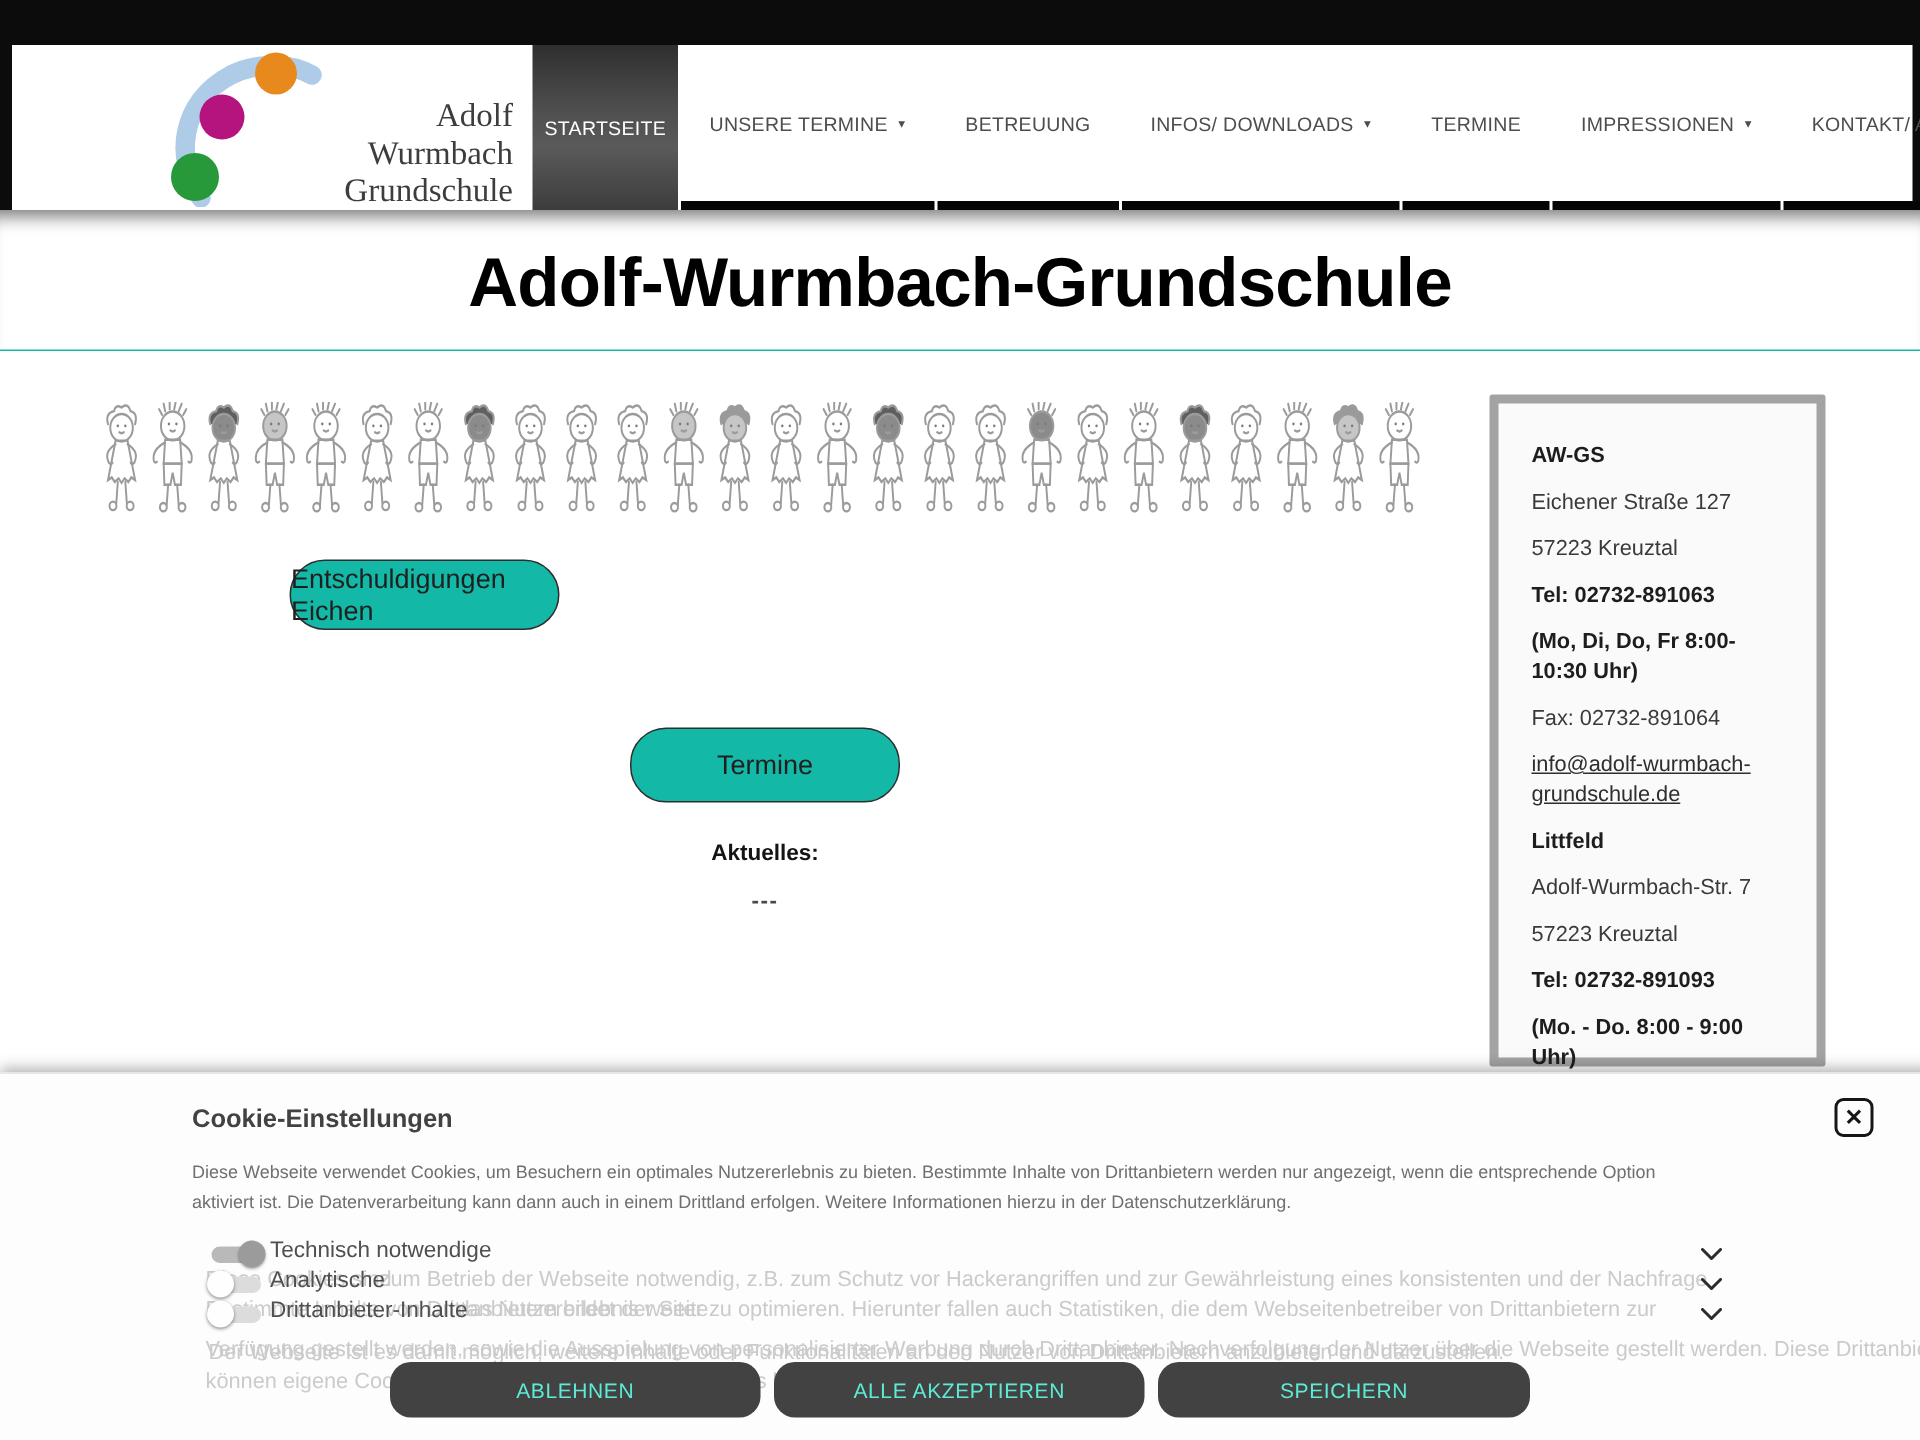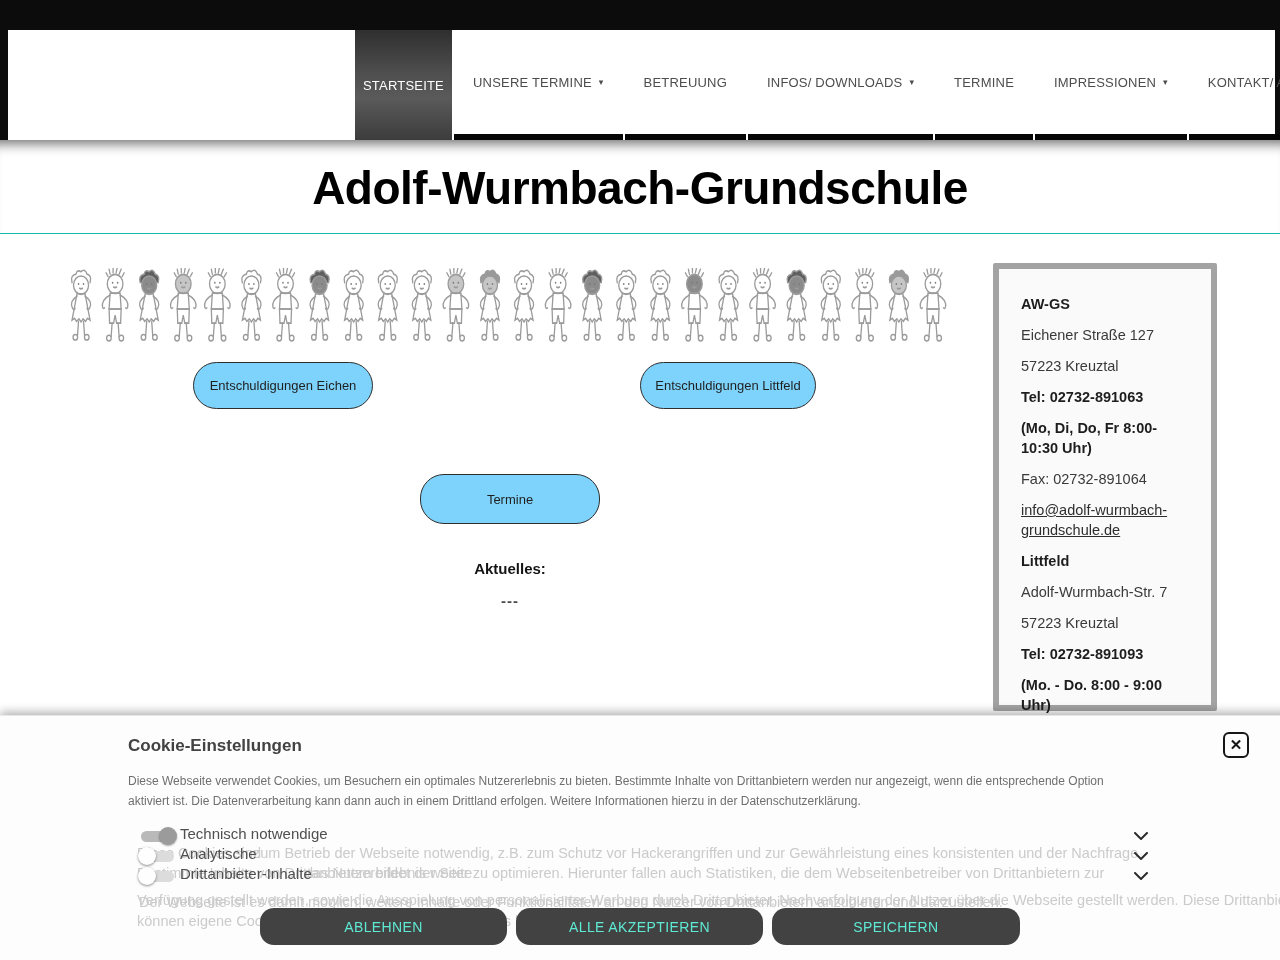--- a/index.html
+++ b/index.html
@@ -34,23 +34,23 @@
   .banner{position:absolute;left:0;top:140px;width:1280px;height:93px;background:#ffffff;
           box-shadow:inset 0 14px 12px -10px rgba(0,0,0,.55);
           border-bottom:1px solid #14b8a6;}
   .banner h1{margin:0;text-align:center;line-height:96px;font-size:46px;font-weight:700;
              color:#000;letter-spacing:-.5px;}
 
   
   .main{position:absolute;left:0;top:234px;width:1280px;height:481px;background:#ffffff;}
   .kids{position:absolute;left:64px;top:34px;width:886px;height:76px;color:#969696;}
 
-  .pill{position:absolute;box-sizing:border-box;background:#7dd3fc;border:1.4px solid #2e2e2e;
-        border-radius:24px;font-size:13px;color:#1f1f1f;display:flex;align-items:center;
-        justify-content:center;cursor:pointer;}
+  .pill{position:absolute;box-sizing:border-box;background:#14b8a6;border:1.4px solid #2e2e2e;
+        border-radius:24px;font-size:18px;color:#1f1f1f;display:flex;align-items:center;
+        justify-content:center;cursor:pointer;margin-top:11px;}
   .pill.eichen{left:193px;top:128px;width:180px;height:47px;}
   .pill.littfeld{left:640px;top:128px;width:176px;height:47px;}
   .pill.termine{left:420px;top:240px;width:180px;height:50px;}
 
   .aktuelles{position:absolute;left:410px;top:326px;width:200px;text-align:center;
              font-size:15px;font-weight:700;color:#141414;}
   .dashes{position:absolute;left:410px;top:358px;width:200px;text-align:center;
           font-size:15px;font-weight:700;color:#4a4a4a;letter-spacing:1px;}
 
   
@@ -100,20 +100,33 @@
 <body>
 
 <div id="page">
 
   <div class="topbar"></div>
 
   <div class="header">
     <div class="edge left"></div>
     <div class="edge right"></div>
 
+    <div class="logo">
+      <svg width="120" height="104" viewBox="0 0 120 104">
+        <path d="M22 98 C 4 72, 8 34, 42 16 C 60 7, 82 8, 96 16" fill="none" stroke-width="13" stroke-linecap="round" stroke="#aecbe8"></path>
+        <circle cx="18" cy="84" r="16" fill="#27993a"></circle>
+        <circle cx="36" cy="44" r="15" fill="#b5147f"></circle>
+        <circle cx="72" cy="15" r="14" fill="#e8891d"></circle>
+      </svg>
+      <div class="logo-text">
+        <div>Adolf</div>
+        <div>Wurmbach</div>
+        <div>Grundschule</div>
+      </div>
+    </div>
 
     <nav class="nav">
       <div class="nav-item active">
         <span>STARTSEITE</span>
       </div>
       <div class="nav-item">
         <span>UNSERE TERMINE</span>
         <span class="caret">▾</span>
       </div>
       <div class="nav-item">
@@ -198,23 +211,20 @@
           <use href="#fig-g" x="748" class="shade-w"></use>
           <use href="#fig-b" x="782" class="shade-w"></use>
           <use href="#fig-g" x="816" class="shade-m"></use>
           <use href="#fig-b" x="850" class="shade-w"></use>
         </g>
     </svg>
 
     <div class="pill eichen">
       <span>Entschuldigungen Eichen</span>
     </div>
-    <div class="pill littfeld">
-      <span>Entschuldigungen Littfeld</span>
-    </div>
     <div class="pill termine">
       <span>Termine</span>
     </div>
 
     <div class="aktuelles">Aktuelles:</div>
     <div class="dashes">---</div>
 
     <div class="card">
       <p class="b">AW-GS</p>
       <p>Eichener Straße 127</p>

